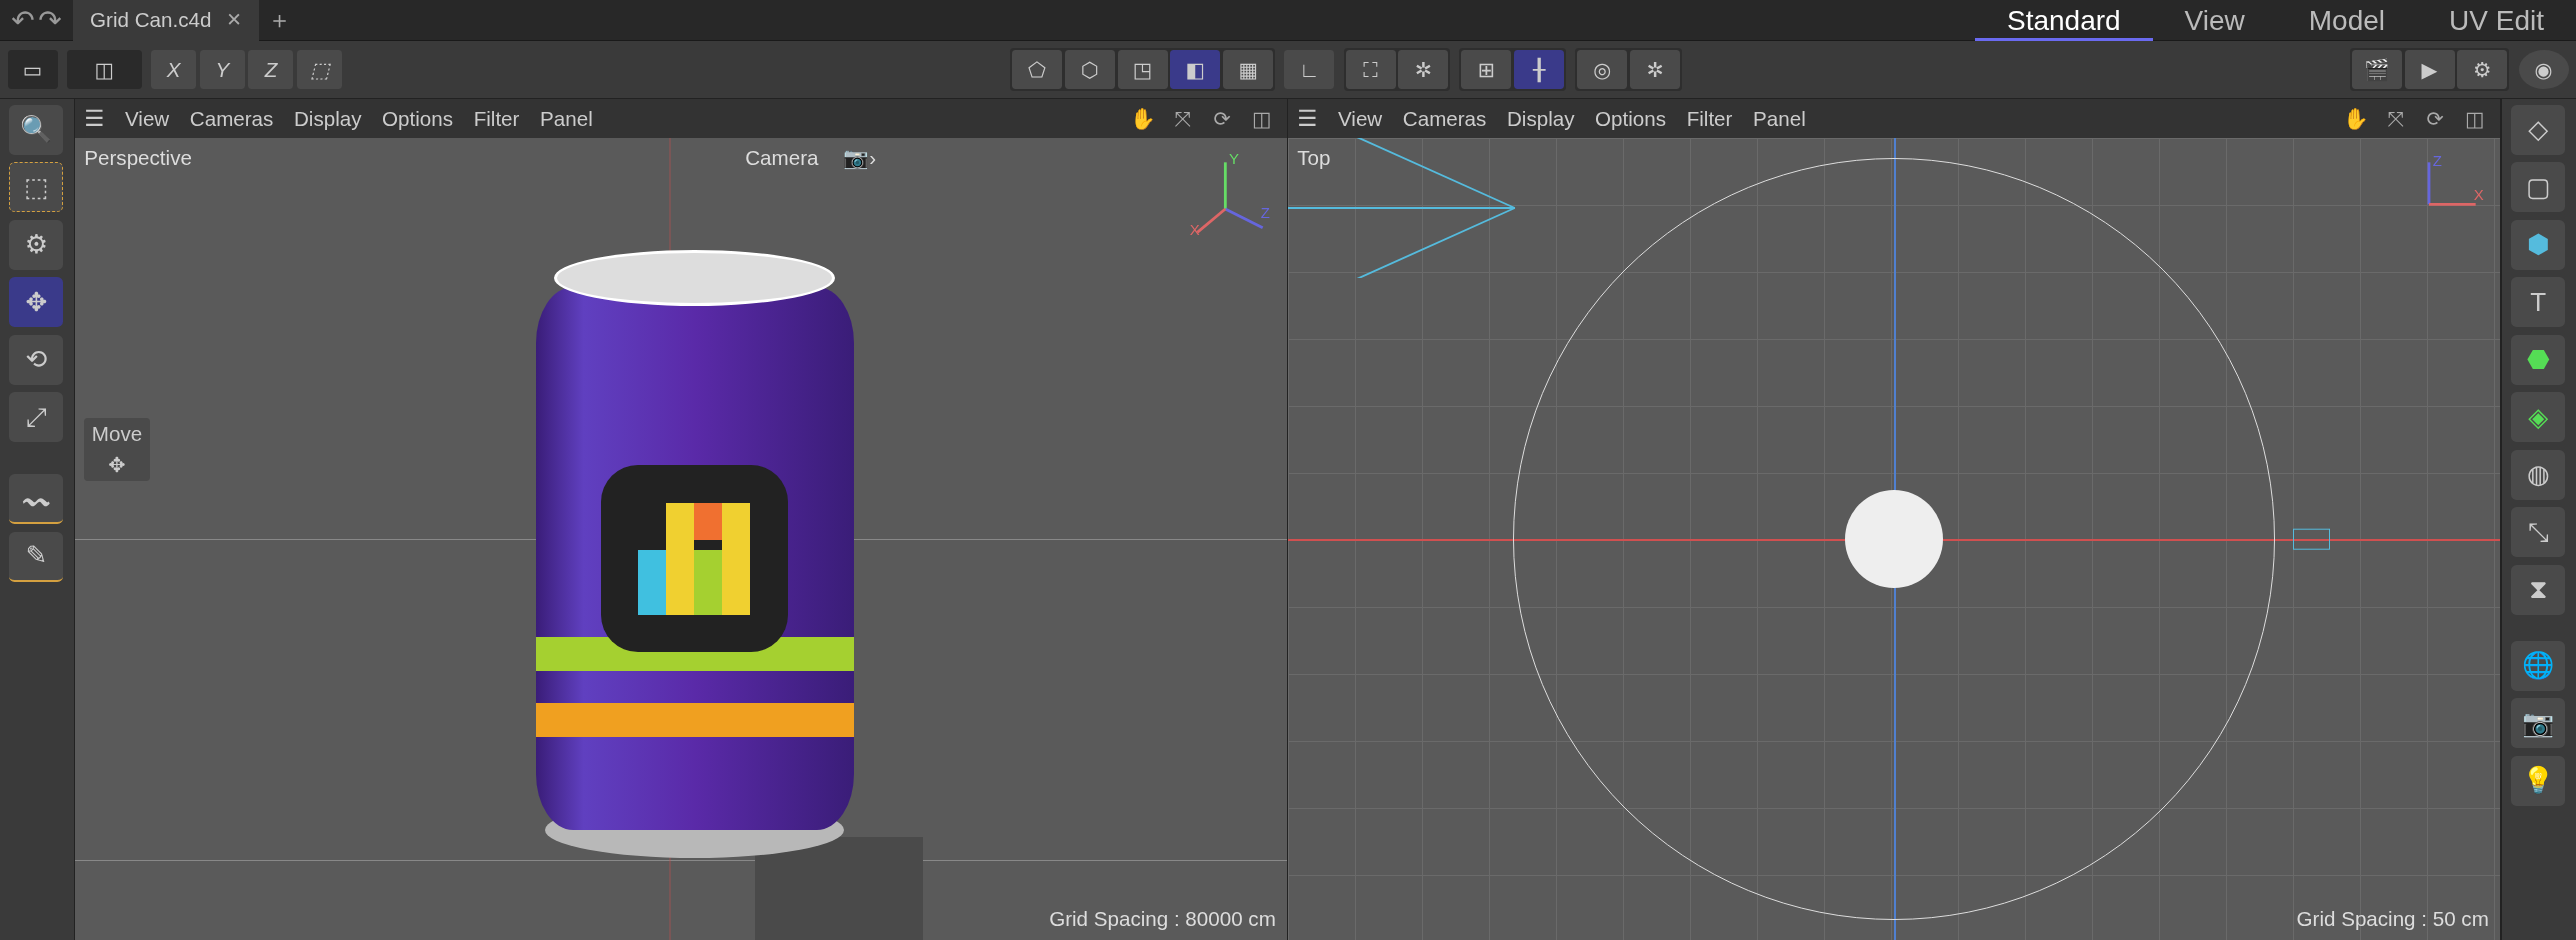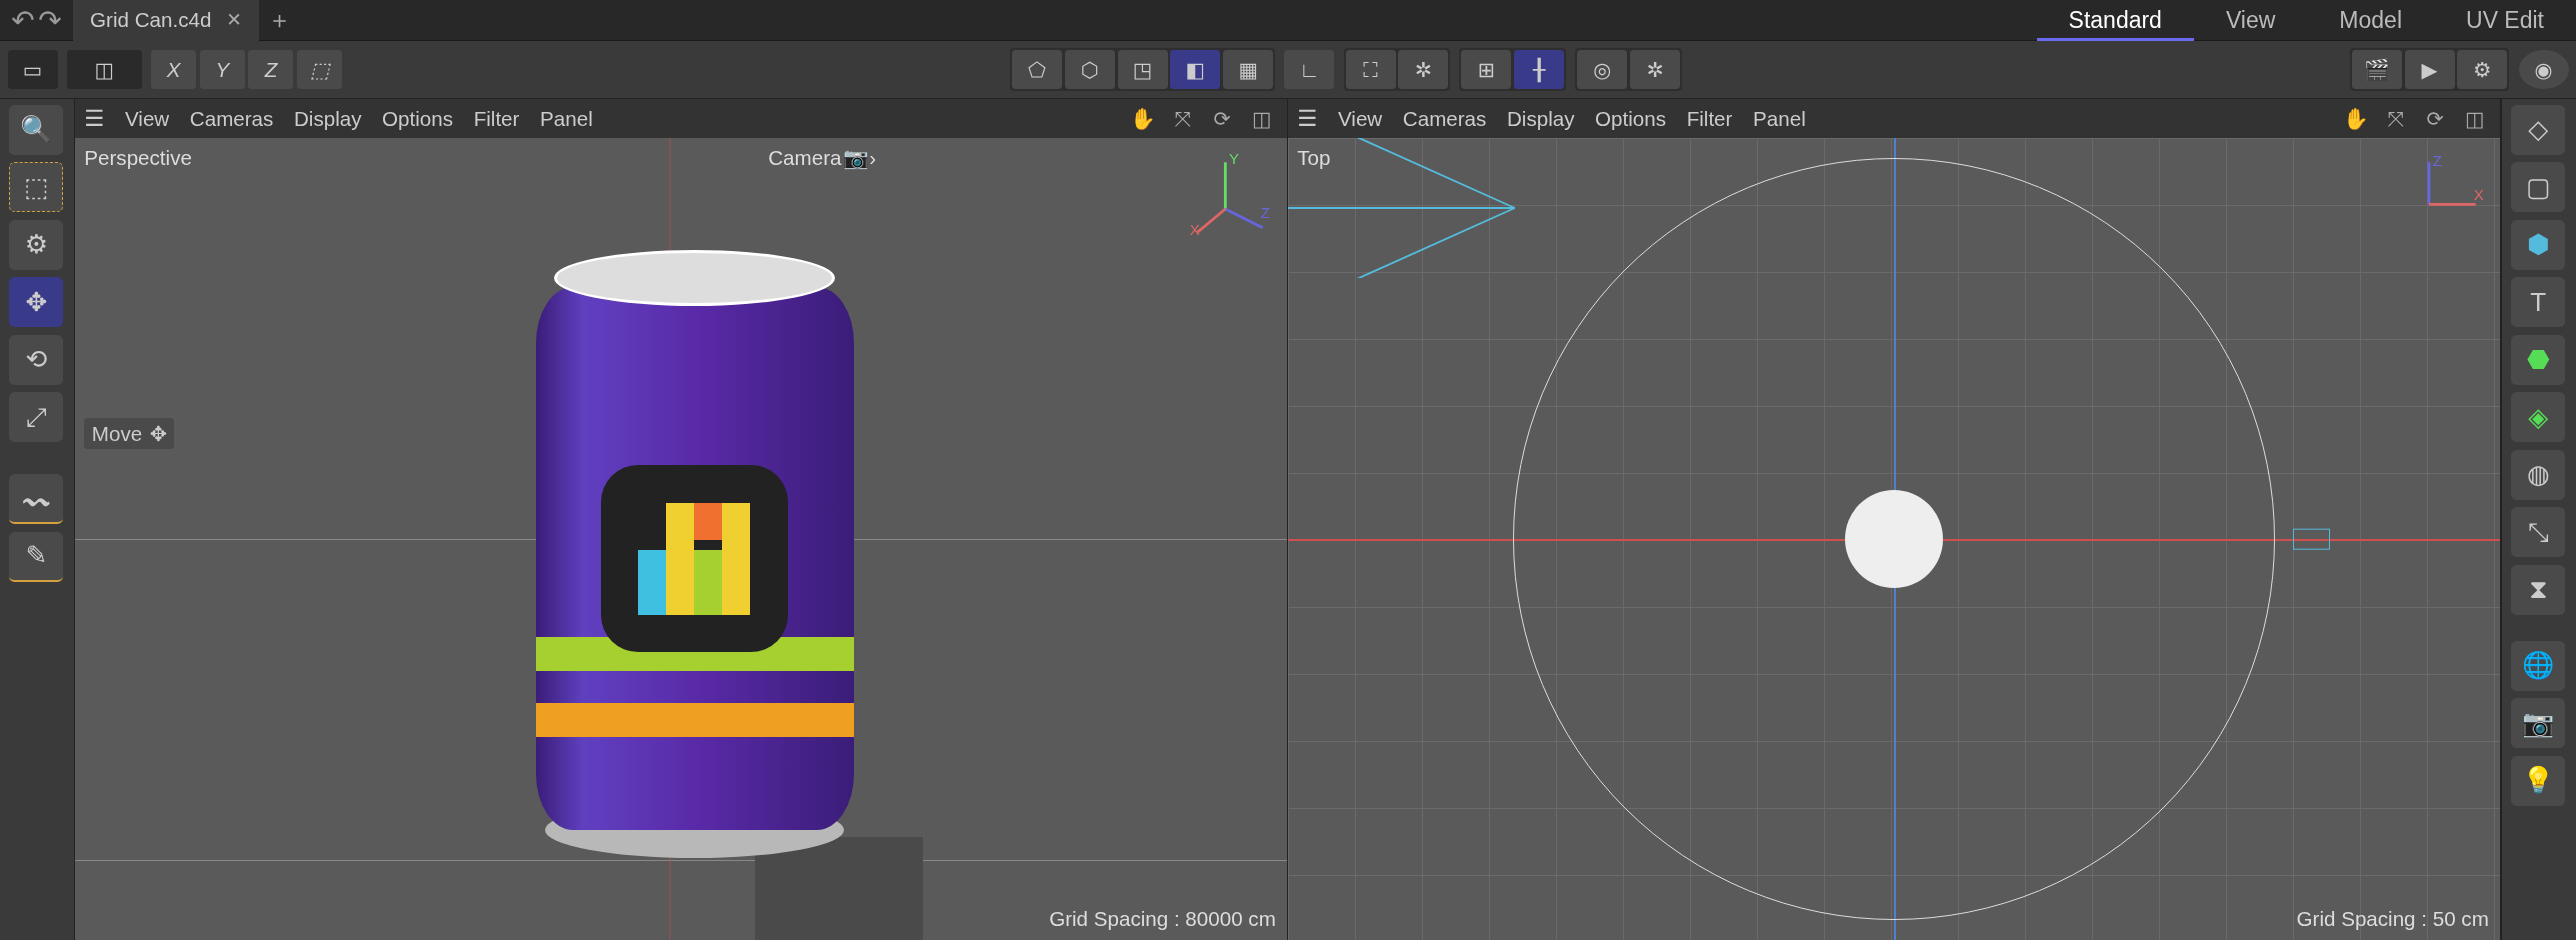--- a/index.html
+++ b/index.html
@@ -4,21 +4,21 @@
 <style>
 * { margin:0; padding:0; box-sizing:border-box; font-family:Arial,Helvetica,sans-serif; user-select:none; }
 body { background:#3a3a3a; color:#ccc; overflow:hidden; width:2576px; height:940px; transform-origin:top left; }
 .titlebar { height:41px; background:#282828; display:flex; align-items:center; border-bottom:0.9px solid #1a1a1a; }
 .undo-redo { display:flex; gap:3.7px; padding:0 11.2px; }
 .undo-redo span { font-size:28px; color:#999; cursor:pointer; }
 .tab { display:flex; align-items:center; background:#3a3a3a; height:41px; padding:0 17px; font-size:20.6px; gap:15px; }
 .tab-close { font-size:18.7px; color:#aaa; cursor:pointer; }
 .tab-add { width:41px; text-align:center; font-size:24px; color:#aaa; cursor:pointer; }
 .topright-modes { margin-left:auto; display:flex; height:41px; }
-.mode-item { padding:0 32px; line-height:41px; font-size:23px; color:#bbb; cursor:pointer; }
+.mode-item { padding:0 32px; line-height:41px; font-size:28px; color:#bbb; cursor:pointer; }
 .mode-item.active { color:#fff; border-bottom:3.7px solid #6a6af0; }
 .toolbar { height:58px; background:#3a3a3a; display:flex; align-items:center; padding:0 7.5px; gap:9.3px; border-bottom:0.9px solid #222; }
 .tbtn { width:50px; height:39px; background:#4a4a4a; border-radius:3.7px; display:flex; align-items:center; justify-content:center; cursor:pointer; font-size:20.6px; color:#ccc; flex-shrink:0; }
 .tbtn.dark { background:#2a2a2a; }
 .tbtn.active { background:#3a3a8a; }
 .tbtn.wide { width:75px; }
 .tgroup { display:flex; gap:2.8px; background:#2e2e2e; padding:1.9px; border-radius:3.7px; }
 .xyz { display:flex; gap:3.7px; }
 .xyzbtn { width:45px; height:39px; background:#4a4a4a; border-radius:3.7px; display:flex; align-items:center; justify-content:center; font-size:20.6px; font-style:italic; cursor:pointer; }
 .spacer { flex:1; }
@@ -29,23 +29,23 @@
 .ltool.yellow { border:1.9px dashed #d4a040; }
 .viewports { flex:1; display:flex; position:relative; }
 .viewport { flex:1; display:flex; flex-direction:column; border-right:1.9px solid #222; }
 .vpmenubar { height:39px; background:#333; display:flex; align-items:center; padding:0 9.3px; gap:20.6px; font-size:20.6px; }
 .vpmenubar .burger { font-size:22.4px; cursor:pointer; }
 .vpmenubar span { cursor:pointer; }
 .vpright { margin-left:auto; display:flex; gap:7.5px; }
 .vpsmall { width:32px; height:32px; display:flex; align-items:center; justify-content:center; font-size:20.6px; cursor:pointer; color:#aaa; }
 .vpcanvas { flex:1; background:#5a5a5a; position:relative; overflow:hidden;padding-left:28px; }
 .vplabel { position:absolute; top:7.5px; left:9.3px; font-size:20.6px; color:#ddd; z-index:5; }
-.vpcam { position:absolute; top:7.5px; font-size:20.6px; color:#ddd; z-index:5; display:flex; gap:2px; align-items:center; }
+.vpcam { position:absolute; top:7.5px; font-size:20.6px; color:#ddd; z-index:5; display:flex; gap:25px; align-items:center; }
 .gridspacing { position:absolute; bottom:9.3px; right:11.2px; font-size:20.6px; color:#ddd; z-index:5; }
-.movelbl { position:absolute; top:280px; left:9.3px; font-size:20.6px; background:#4a4a4a; padding:3.7px 7.5px; border-radius:3.7px; z-index:5; display:flex; gap:7.5px; align-items:center;}
+.movelbl { position:absolute; top:280px; left:9.3px; font-size:20.6px; background:#4a4a4a; padding:3.7px 7.5px; border-radius:3.7px; z-index:5; display:flex; gap:7.5px; align-items:center;flex-direction:column;}
 .floor { position:absolute; left:0; right:0; top:50%; height:0.9px; background:#888; }
 .floor2 { position:absolute; left:0; right:0; top:90%; height:0.9px; background:#888; }
 .vline { position:absolute; top:0; bottom:0; left:49%; width:1.9px; background:rgba(200,80,80,.3);}
 .grid-top { position:absolute; inset:0; background:
  linear-gradient(#888 0.9px,transparent 0.9px) 0 0/100% 67px,
  linear-gradient(90deg,#888 0.9px,transparent 0.9px) 0 0/67px 100%;
  opacity:.35; }
 .axisgizmo { position:absolute; top:15px; right:15px; width:84px; height:84px; }
 .axisgizmo line { stroke-width:3; }
 .can { position:absolute; left:38%; top:14%; width:318px; height:608px; }

